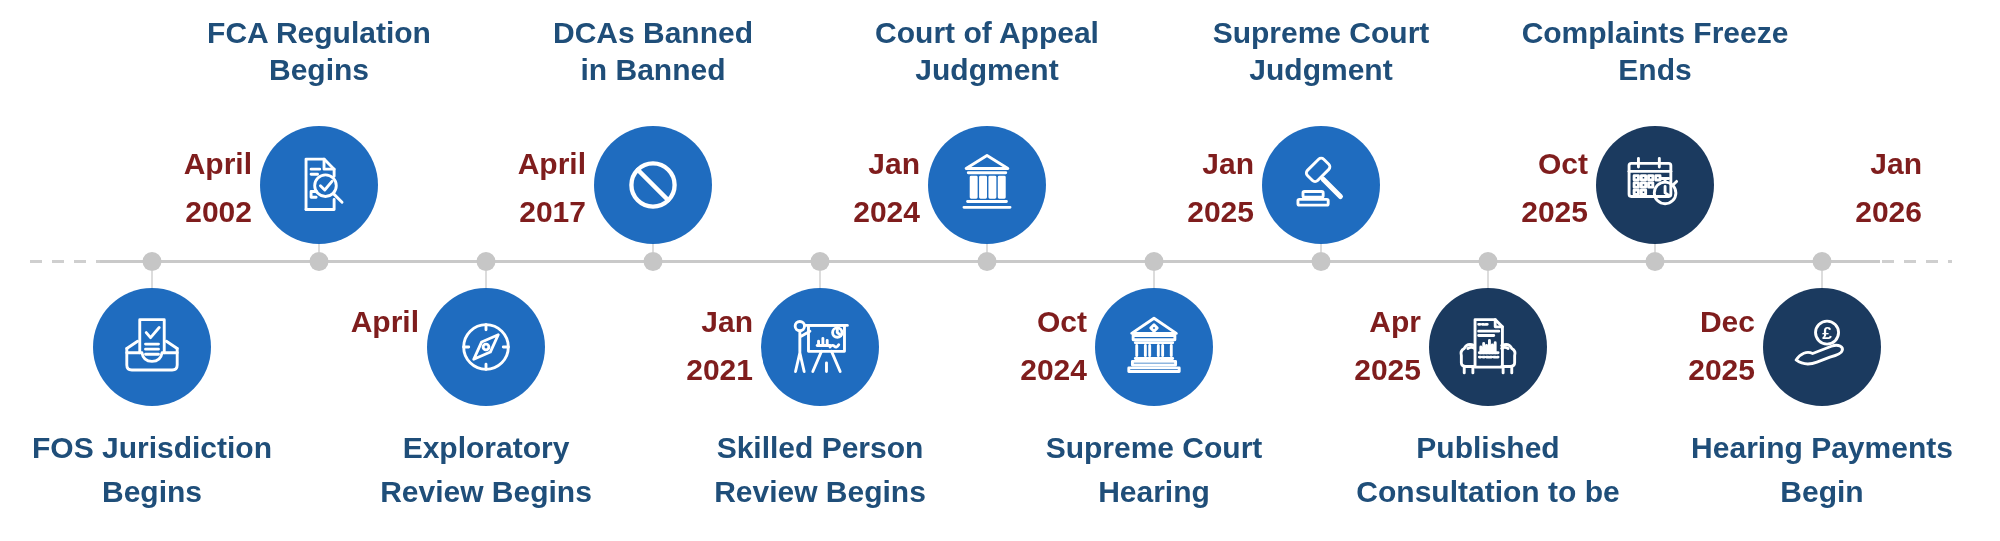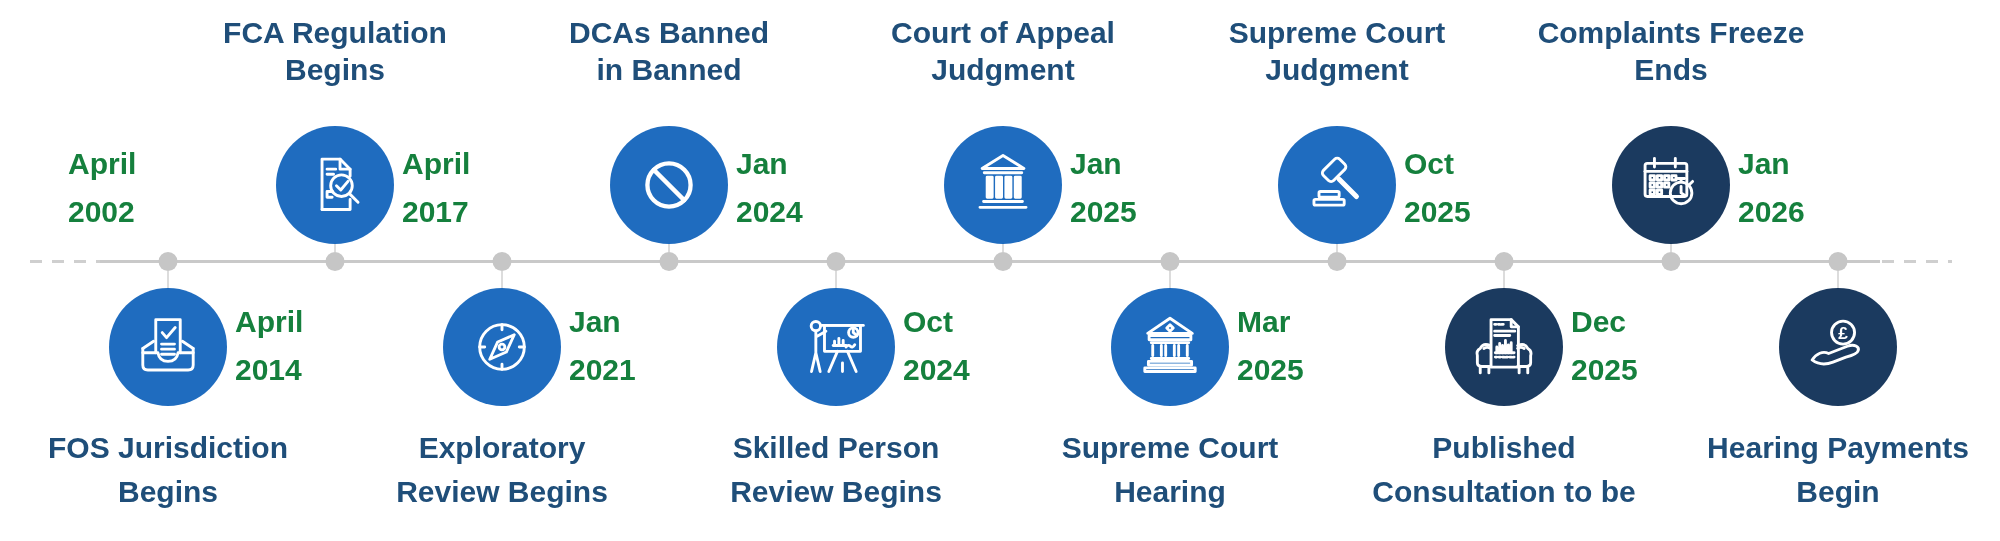--- a/index.html
+++ b/index.html
@@ -11,36 +11,36 @@
     overflow:hidden;
   }
   
   .tl-line{position:absolute;left:100px;top:260px;width:1780px;height:3px;background:#C9C9C9;}
   .tl-dash{position:absolute;top:260px;height:3px;
     background:repeating-linear-gradient(90deg,#CFCFCF 0 12px,transparent 12px 22px);}
   .tl-dash.left{left:30px;width:72px;}
   .tl-dash.right{left:1882px;width:70px;}
 
   .event{position:absolute;top:0;height:541px;width:0;}
-  .event > *{position:absolute;left:16px;transform:translateX(-50%);}
+  .event > *{position:absolute;left:0;transform:translateX(-50%);}
 
   .dot{top:252px;width:19px;height:19px;border-radius:50%;background:#C6C6C6;}
   .conn{width:2px;background:#DCDCDC;}
   .conn.up{top:244px;height:8px;}
   .conn.down{top:271px;height:17px;}
 
   .circle{width:118px;height:118px;border-radius:50%;
     display:flex;align-items:center;justify-content:center;}
   .circle.above{top:126px;}
   .circle.below{top:288px;}
   .circle.blue{background:#1F6CBF;}
   .circle.navy{background:#1B3A5F;}
   .circle svg{width:72px;height:72px;display:block;}
 
-  .date{width:200px;text-align:left;color:#15803d;
+  .date{width:200px;text-align:right;color:#7f1d1d;
     font-size:30px;font-weight:700;line-height:48px;white-space:nowrap;}
   .date.above{top:140px;}
   .date.below{top:298px;}
 
   .toplabel,.botlabel{width:340px;text-align:center;color:#1F4E79;
     font-size:30px;font-weight:700;white-space:nowrap;}
   .toplabel{top:14px;line-height:37px;}
   .botlabel{top:426px;line-height:44px;}
 
   .ic{stroke:#fff;fill:none;stroke-width:4;stroke-linecap:round;stroke-linejoin:round;}
@@ -91,21 +91,20 @@
         <path d="M46 59 H39 V67 H46"></path>
         <circle cx="59" cy="51" r="15"></circle>
         <path d="M52 51 l6 6 l10 -12"></path>
         <path d="M70 62 L82 74"></path>
       </svg>
     </div>
     <div class="conn up"></div>
     <div class="dot"></div>
     <div class="date below">
       <div>April</div>
-      <div>2014</div>
     </div>
   </div>
 
   <div class="event" style="left:486px">
     <div class="date above">
       <div>April</div>
       <div>2017</div>
     </div>
     <div class="dot"></div>
     <div class="conn down"></div>
@@ -226,21 +225,21 @@
       <svg class="ic" viewBox="0 0 100 100" stroke-width="4.5">
         <rect x="36" y="13" width="20" height="32" rx="5" transform="rotate(45 46 29)"></rect>
         <path d="M53 42 L77 66" stroke-width="7"></path>
         <rect x="25" y="59" width="28" height="8" rx="2"></rect>
         <rect x="18" y="70" width="42" height="8" rx="2"></rect>
       </svg>
     </div>
     <div class="conn up"></div>
     <div class="dot"></div>
     <div class="date below">
-      <div>Mar</div>
+      <div>Apr</div>
       <div>2025</div>
     </div>
   </div>
 
   <div class="event" style="left:1488px">
     <div class="date above">
       <div>Oct</div>
       <div>2025</div>
     </div>
     <div class="dot"></div>

